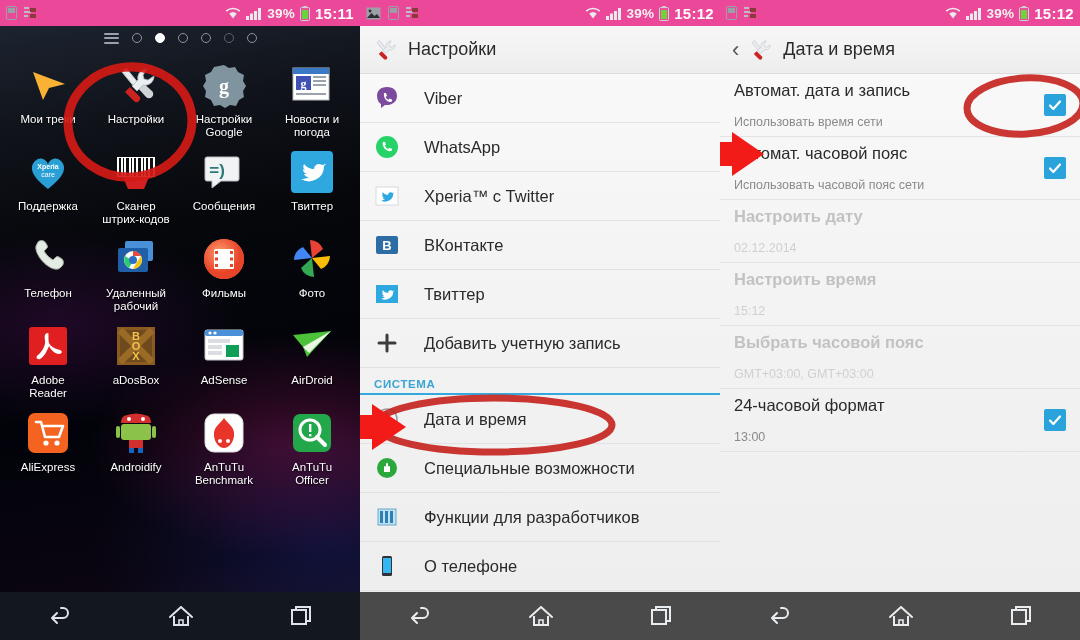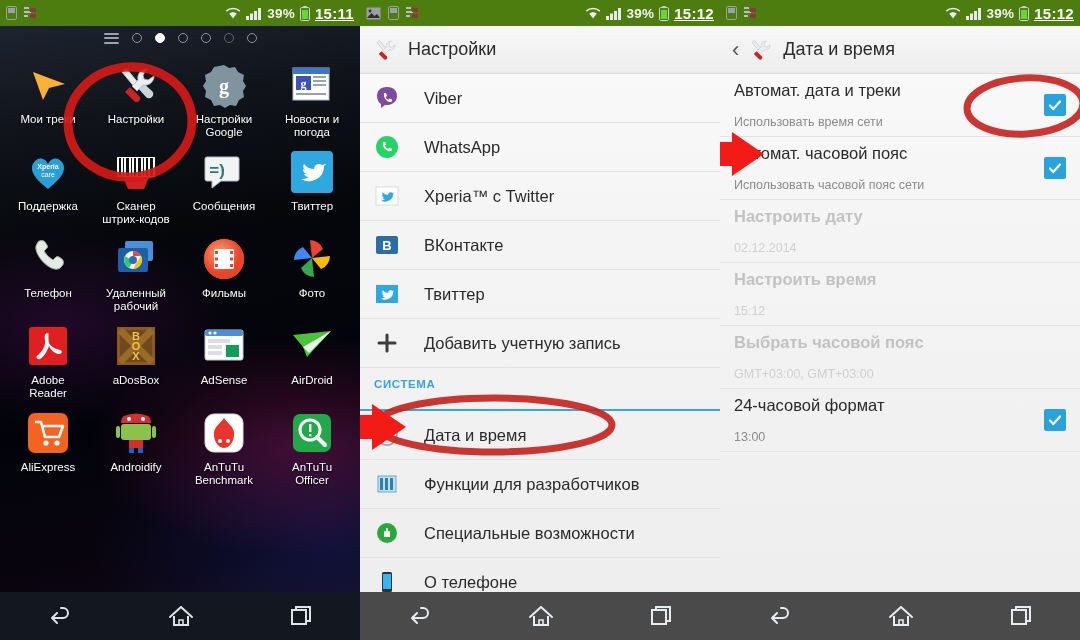--- a/index.html
+++ b/index.html
@@ -7,28 +7,28 @@
     width:1080px; height:640px; overflow:hidden;
     background:#000;
     font-family:"Liberation Sans","DejaVu Sans",sans-serif;
   }
   #stage { position:relative; width:1080px; height:640px; display:flex; }
   .panel { position:relative; width:360px; height:640px; overflow:hidden; }
 
   
   .statusbar {
     position:relative; height:26px; width:100%;
-    background:#4d7c0f; display:flex; align-items:center;
+    background:#ec4899; display:flex; align-items:center;
     padding:0 6px; color:#fff; font-size:13px;
   }
   .sb-left { display:flex; align-items:center; gap:7px; }
   .sb-right { margin-left:auto; display:flex; align-items:center; gap:5px; }
   .sb-ico { display:block; }
   .sb-text { font-size:13.5px; font-weight:600; color:#f2f2f2; letter-spacing:.2px; }
-  .sb-time { font-size:15px; font-weight:600; color:#fff; letter-spacing:.3px;text-decoration:underline; }
+  .sb-time { font-size:15px; font-weight:600; color:#fff; letter-spacing:.3px; }
 
   
   .home {
     position:absolute; top:26px; left:0; right:0; bottom:0;
     background:
       radial-gradient(ellipse 300px 160px at 300px 420px, rgba(200,30,120,.30), transparent 70%),
       radial-gradient(ellipse 260px 140px at 60px 300px, rgba(130,20,140,.22), transparent 70%),
       radial-gradient(ellipse 340px 200px at 330px 520px, rgba(30,60,200,.22), transparent 70%),
       linear-gradient(170deg,#1d2430 0%,#10131a 16%,#05070b 34%,#02030a 62%,#0a0510 85%,#1a1020 100%);
   }
@@ -70,21 +70,21 @@
 
   .row {
     display:flex; align-items:center; gap:24px;
     padding:0 14px; height:49px;
     border-bottom:1px solid #e2e2e2;
   }
   .row .lbl { font-size:16.5px; color:#2a2a2a; }
   .rowicon { width:26px; height:26px; flex:0 0 26px; display:flex; align-items:center; justify-content:center; }
 
   .sect {
-    padding:10px 14px 19px 14px; font-size:11.5px; letter-spacing:.6px;
+    padding:10px 14px 3px 14px; font-size:11.5px; letter-spacing:.6px;
     color:#3aa4d6; font-weight:bold; border-bottom:2px solid #35a8dd;
   }
 
   
   .drow {
     display:flex; align-items:center; padding:0 14px; height:63px;
     border-bottom:1px solid #e3e3e3;
   }
   .drow .txt { flex:1; min-width:0; }
   .drow .t1 { font-size:16.5px; color:#2a2a2a; line-height:20px; }
@@ -593,37 +593,37 @@
             <circle cx="12" cy="12" r="10" fill="#f4f4f4" stroke="#9aa0a6" stroke-width="1.6"></circle>
             <path d="M12 6 V12 L16 14.5" stroke="#444" stroke-width="1.4" fill="none" stroke-linecap="round"></path>
           </svg>
         </span>
         <span class="lbl">Дата и время</span>
       </div>
 
       <div class="row">
         <span class="rowicon">
           <svg width="24" height="24" viewBox="0 0 24 24">
+            <circle cx="12" cy="12" r="10" fill="#2aa83c"></circle>
+            <path d="M9 16 v-5 a1 1 0 0 1 2 0 v-3 a1 1 0 0 1 2 0 v3 a1 1 0 0 1 2 0 v5 z" fill="#fff"></path>
+          </svg>
+        </span>
+        <span class="lbl">Специальные возможности</span>
+      </div>
+
+      <div class="row">
+        <span class="rowicon">
+          <svg width="24" height="24" viewBox="0 0 24 24">
             <rect x="3" y="4" width="18" height="16" fill="#bfe3f5" stroke="#6aa8c8"></rect>
             <rect x="5" y="6" width="3" height="12" fill="#2f7fb5"></rect>
             <rect x="10" y="6" width="3" height="12" fill="#2f7fb5"></rect>
             <rect x="15" y="6" width="3" height="12" fill="#2f7fb5"></rect>
           </svg>
         </span>
         <span class="lbl">Функции для разработчиков</span>
-      </div>
-
-      <div class="row">
-        <span class="rowicon">
-          <svg width="24" height="24" viewBox="0 0 24 24">
-            <circle cx="12" cy="12" r="10" fill="#2aa83c"></circle>
-            <path d="M9 16 v-5 a1 1 0 0 1 2 0 v-3 a1 1 0 0 1 2 0 v3 a1 1 0 0 1 2 0 v5 z" fill="#fff"></path>
-          </svg>
-        </span>
-        <span class="lbl">Специальные возможности</span>
       </div>
 
       <div class="row">
         <span class="rowicon">
           <svg width="24" height="24" viewBox="0 0 24 24">
             <rect x="7" y="2" width="10" height="20" rx="1.5" fill="#2f3337"></rect>
             <rect x="8" y="4" width="8" height="15" fill="#35b6f0"></rect>
           </svg>
         </span>
         <span class="lbl">О телефоне</span>
@@ -708,21 +708,21 @@
             <path d="M9 10 L13 6 L27 23 L23 27 Z" fill="#e9ecef" stroke="#b9bec4" stroke-width="1"></path>
             <path d="M34 7 a9 9 0 0 0 -9 11 l-6 6 5 5 6 -6 a9 9 0 0 0 11 -9 l-6 4 -4 -1 -1 -4 z" fill="#eceff1" stroke="#b0b6bb" stroke-width=".8"></path>
             <path d="M12 30 L21 39 a3.5 3.5 0 0 0 5 -5 L17 25 Z" fill="#cc2222"></path>
           </svg>
         </span>
         <span class="title">Дата и время</span>
       </div>
 
       <div class="drow">
         <div class="txt">
-          <div class="t1">Автомат. дата и треки</div>
+          <div class="t1">Автомат. дата и запись</div>
           <div class="t2">Использовать время сети</div>
         </div>
         <span class="cbx">
           <svg width="16" height="16" viewBox="0 0 16 16">
               <path d="M3 8.5 L6.3 12 L13 4.5" stroke="#fff" stroke-width="2.2" fill="none" stroke-linecap="round" stroke-linejoin="round"></path>
             </svg>
         </span>
       </div>
 
       <div class="drow">

